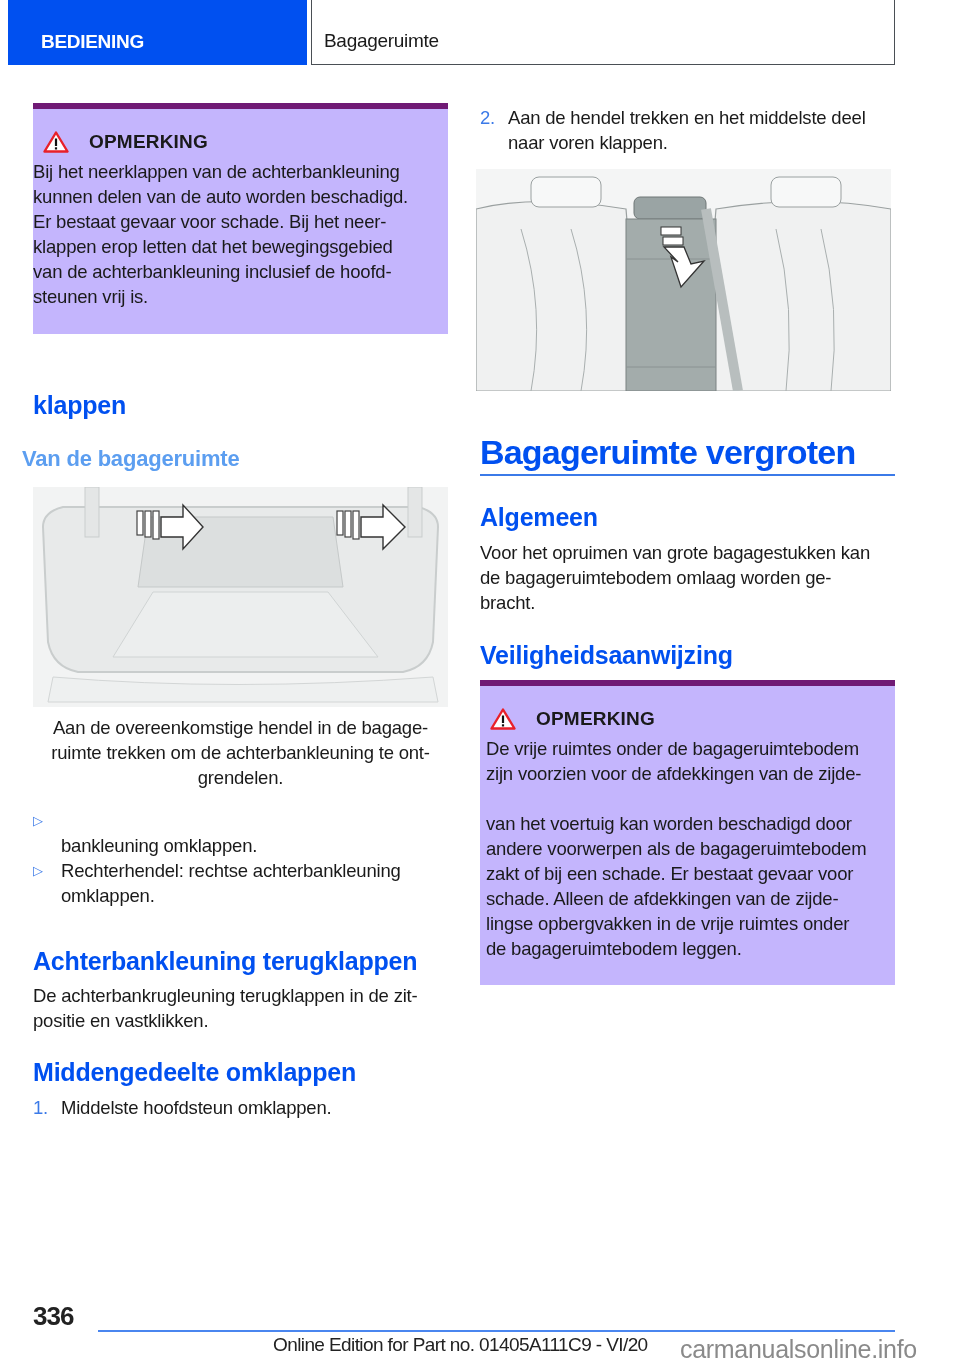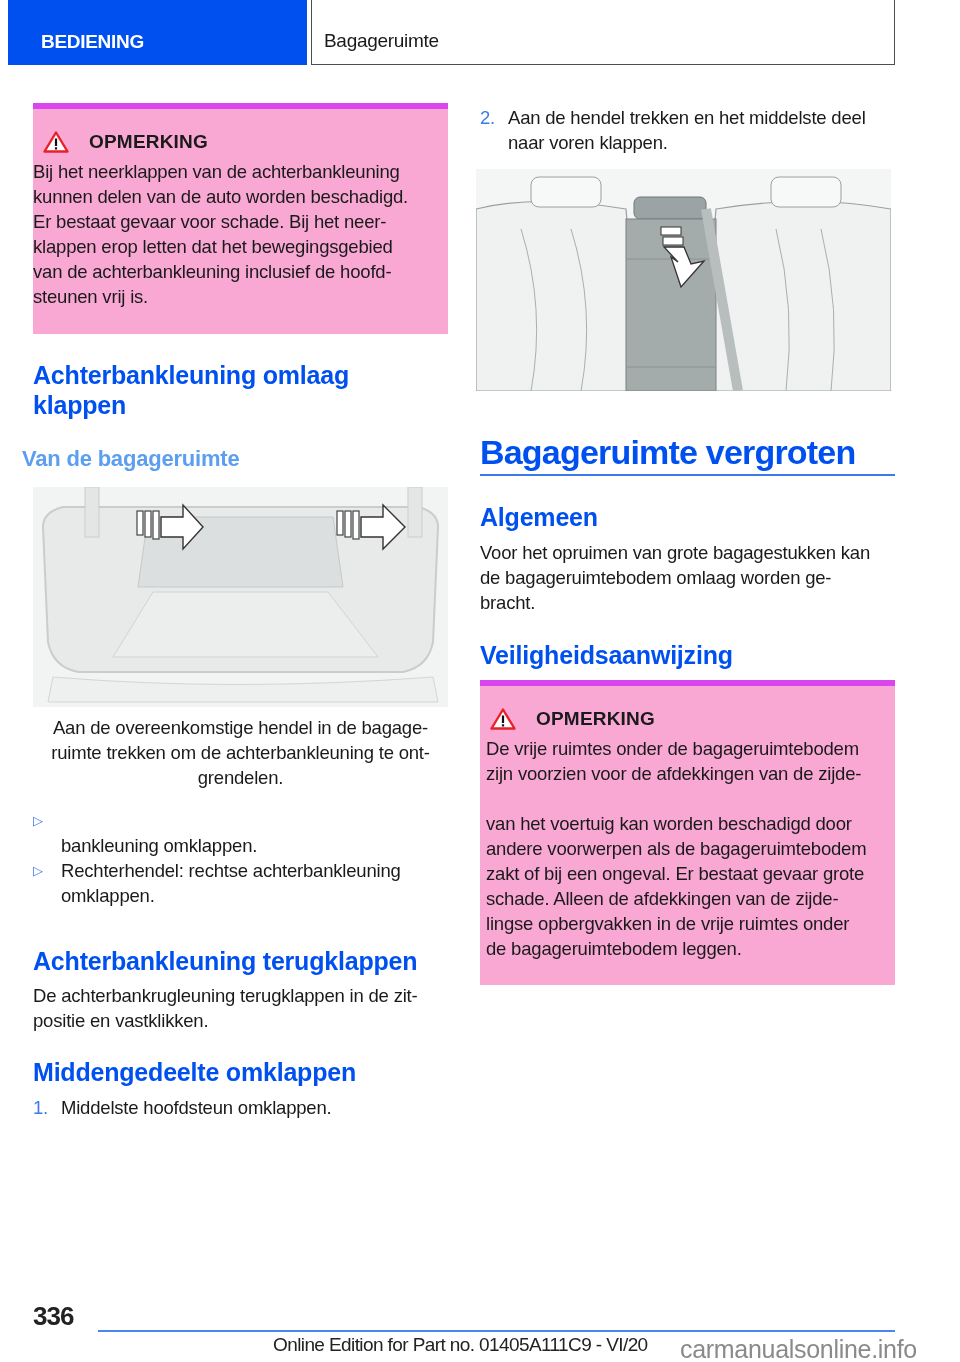--- a/index.html
+++ b/index.html
@@ -6,21 +6,21 @@
     html, body { width: 960px; height: 1362px; background: #ffffff; overflow: hidden; }
     body { position: relative; font-family: "Liberation Sans", "DejaVu Sans", sans-serif; color: #1a1a1a; }
 
     
     .hdr-chapter { position: absolute; left: 8px; top: 0; width: 299px; height: 65px; background: #0050f0; }
     .hdr-chapter span { position: absolute; left: 33px; top: 31px; color: #fff; font-weight: bold; font-size: 19px; letter-spacing: -0.3px; }
     .hdr-section { position: absolute; left: 311px; top: -2px; width: 584px; height: 67px; border: 1.5px solid #4a4f55; border-top: none; background: #fff; }
     .hdr-section span { position: absolute; left: 12px; top: 32px; font-size: 19px; color: #1a1a1a; letter-spacing: -0.3px; }
 
     
-    .notice { position: absolute; background: #f9a8d4; border-top: 6px solid #d946ef; padding: 22px 14px 0 0; }
+    .notice { position: absolute; background: #c4b5fd; border-top: 6px solid #701a75; padding: 22px 14px 0 0; }
     .notice .n-title { display: flex; align-items: center; font-weight: bold; font-size: 19px; margin-left: 10px; margin-bottom: 6px; letter-spacing: 0.2px; }
     .notice .n-title svg { width: 26px; height: 22px; margin-right: 20px; }
     .notice p { font-size: 18.5px; line-height: 25px; padding-left: 0; letter-spacing: -0.2px; }
 
     h2.blue { color: #0050f0; font-weight: bold; font-size: 25px; line-height: 30px; letter-spacing: -0.2px; position: absolute; }
     h3.light { color: #5c9ef0; font-weight: bold; font-size: 22px; position: absolute; letter-spacing: -0.2px; }
     h1.big { color: #0050f0; font-weight: bold; font-size: 34px; position: absolute; letter-spacing: -0.8px; }
     .rule { position: absolute; height: 2px; background: #3b7ae8; }
 
     .txt { position: absolute; font-size: 18.5px; line-height: 25px; letter-spacing: -0.2px; }
@@ -60,21 +60,21 @@
     <span>Bij het neerklappen van de achterbankleuning</span><br>
     <span>kunnen delen van de auto worden beschadigd.</span><br>
     <span>Er bestaat gevaar voor schade. Bij het neer-</span><br>
     <span>klappen erop letten dat het bewegingsgebied</span><br>
     <span>van de achterbankleuning inclusief de hoofd-</span><br>
     <span>steunen vrij is.</span>
   </p>
 </div>
 
 <h2 class="blue" style="left:33px; top:360px;">
-  <span>Achterbankleuning omlaag</span><br><span>klappen</span>
+  <br><span>klappen</span>
 </h2>
 
 <h3 class="light" style="left:22px; top:446px;">Van de bagageruimte</h3>
 
 <div class="figure" style="left:33px; top:487px; width:415px; height:220px; background:#fff;">
   <svg width="415" height="220" viewBox="0 0 415 220">
     <rect x="0" y="0" width="415" height="220" fill="#f2f3f3"></rect>
 
     <path d="M10 40 Q10 25 30 20 L385 20 Q405 25 405 40 L400 155 Q395 180 370 185 L45 185 Q20 180 15 155 Z" fill="#e8eaea" stroke="#c9cdcd" stroke-width="2"></path>
 
@@ -189,21 +189,21 @@
       <rect x="11.9" y="16.3" width="2.2" height="2.2" fill="#111"></rect>
     </svg>
     <span>OPMERKING</span>
   </div>
   <p style="padding-left:6px;">
     <span>De vrije ruimtes onder de bagageruimtebodem</span><br>
     <span>zijn voorzien voor de afdekkingen van de zijde-</span><br>
     <br>
     <span>van het voertuig kan worden beschadigd door</span><br>
     <span>andere voorwerpen als de bagageruimtebodem</span><br>
-    <span>zakt of bij een ongeval. Er bestaat gevaar grote</span><br>
+    <span>zakt of bij een schade. Er bestaat gevaar voor</span><br>
     <span>schade. Alleen de afdekkingen van de zijde-</span><br>
     <span>lingse opbergvakken in de vrije ruimtes onder</span><br>
     <span>de bagageruimtebodem leggen.</span>
   </p>
 </div>
 
 <div class="pageno">336</div>
 <div class="foot-rule"></div>
 <div class="foot-edition">Online Edition for Part no. 01405A111C9 - VI/20</div>
 <div class="foot-watermark">carmanualsonline.info</div>

